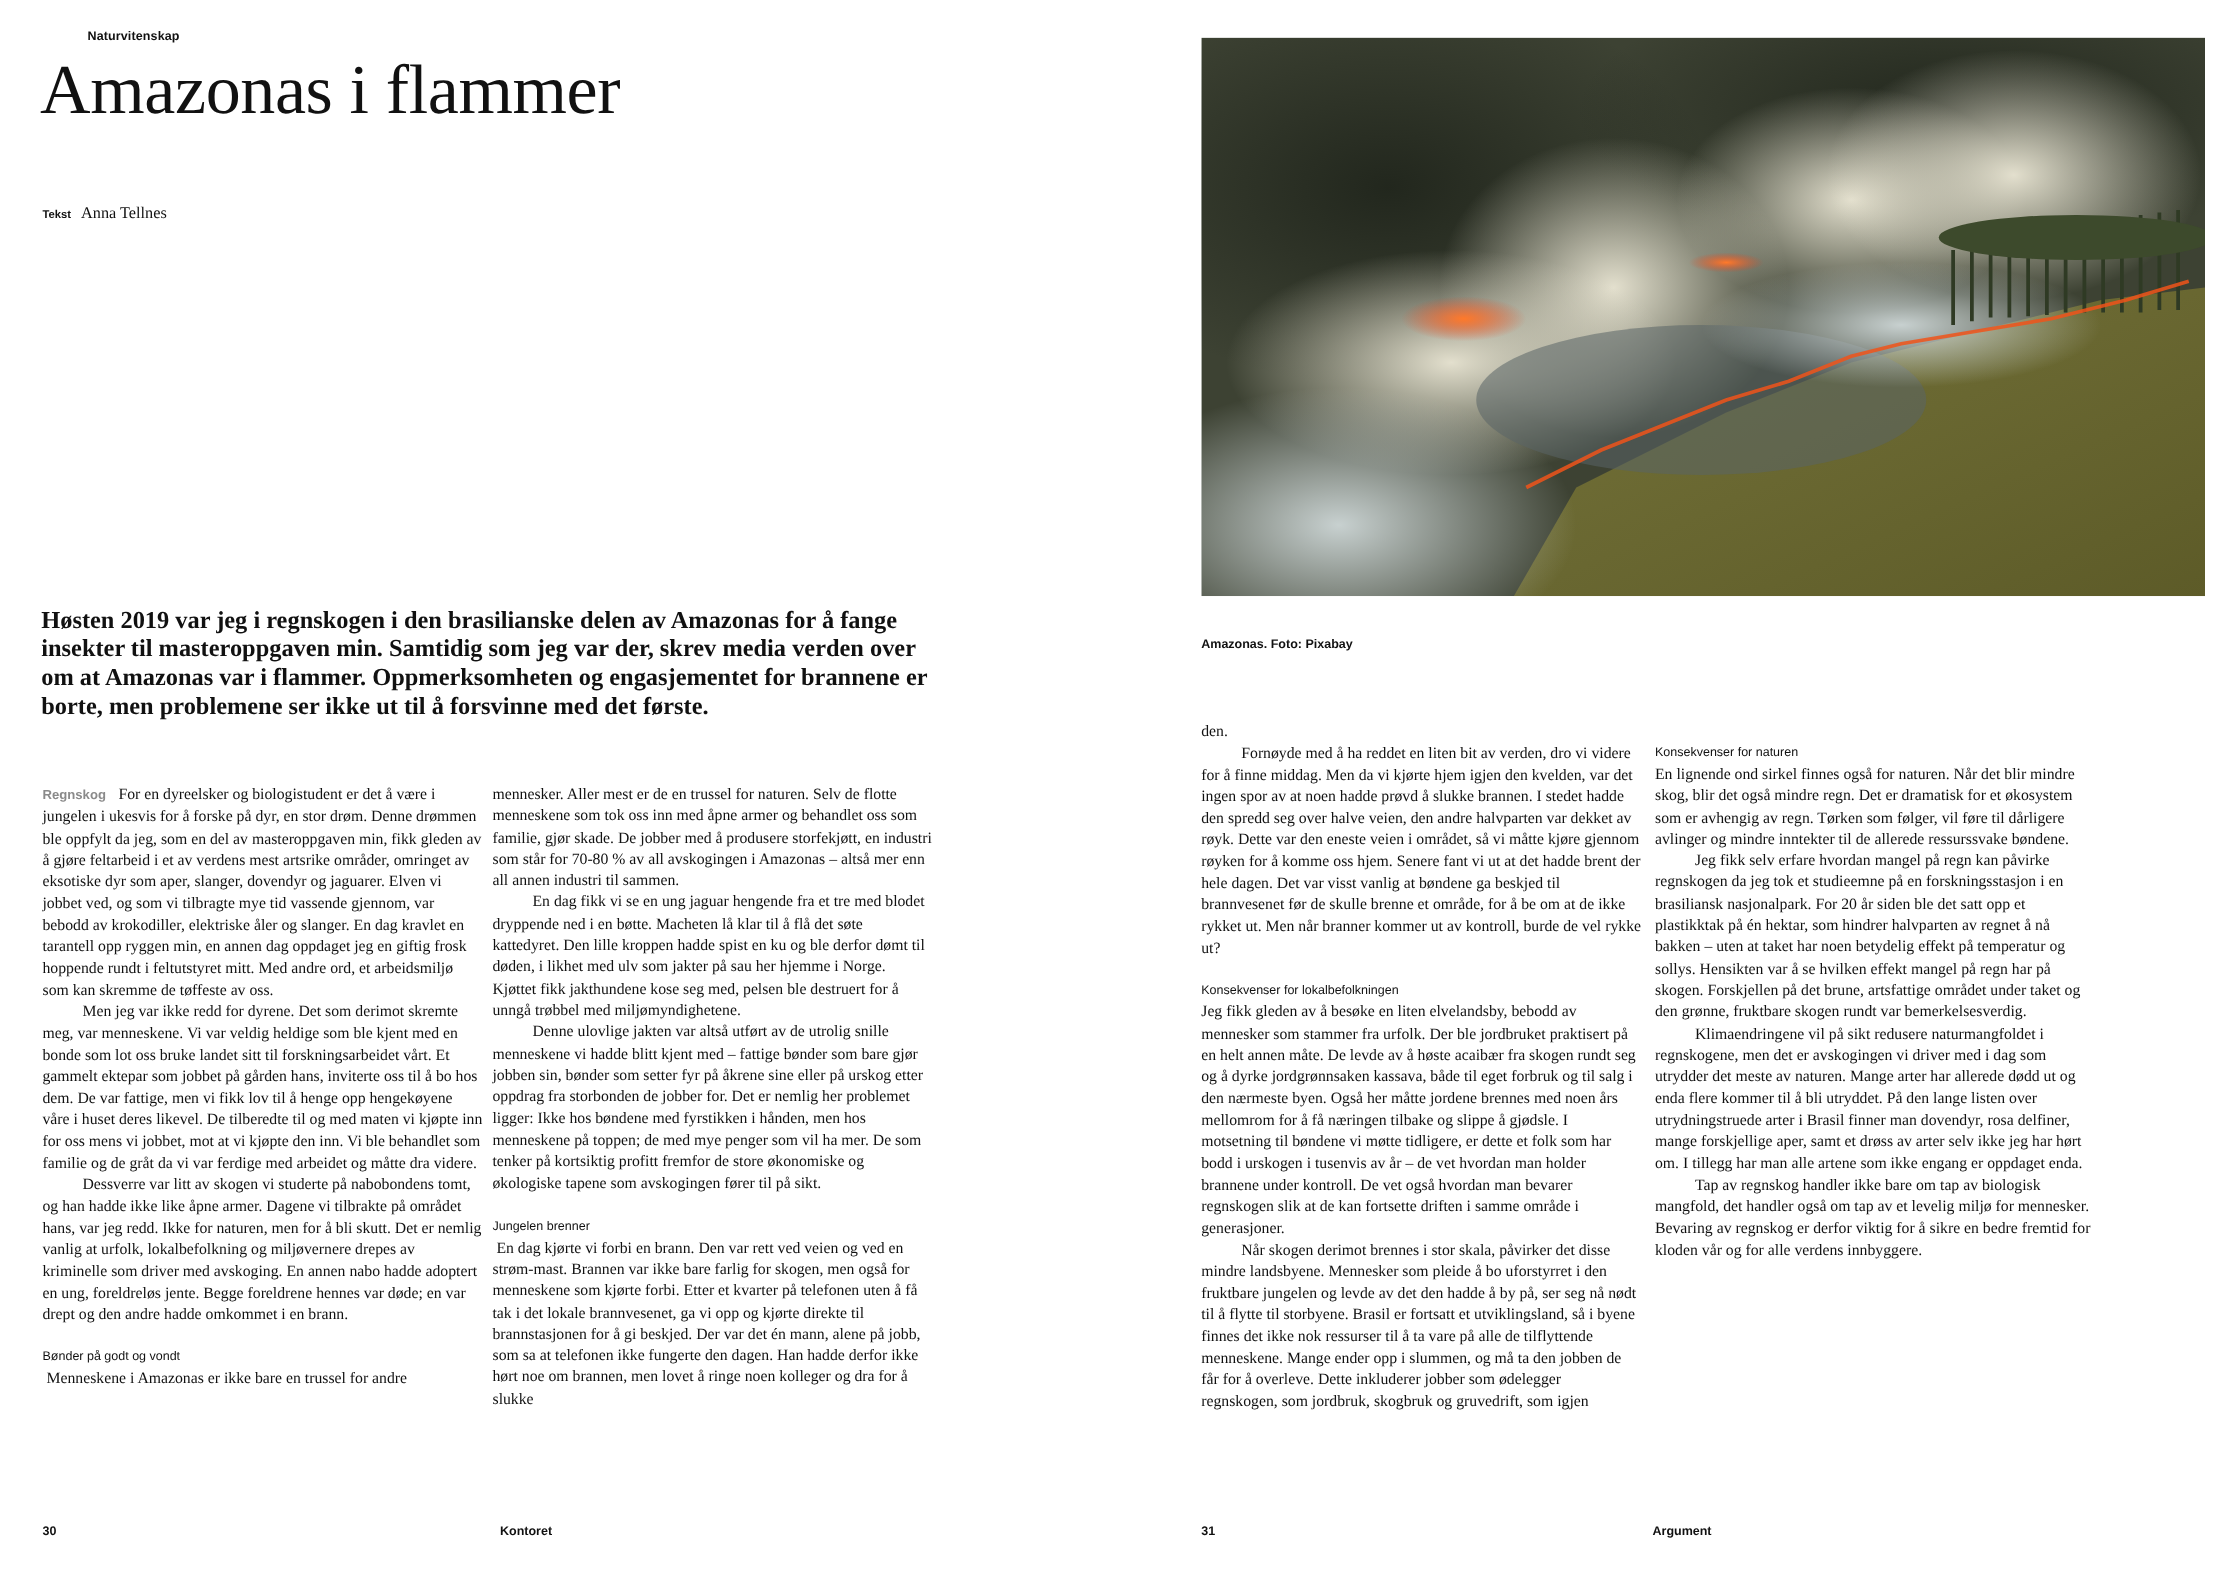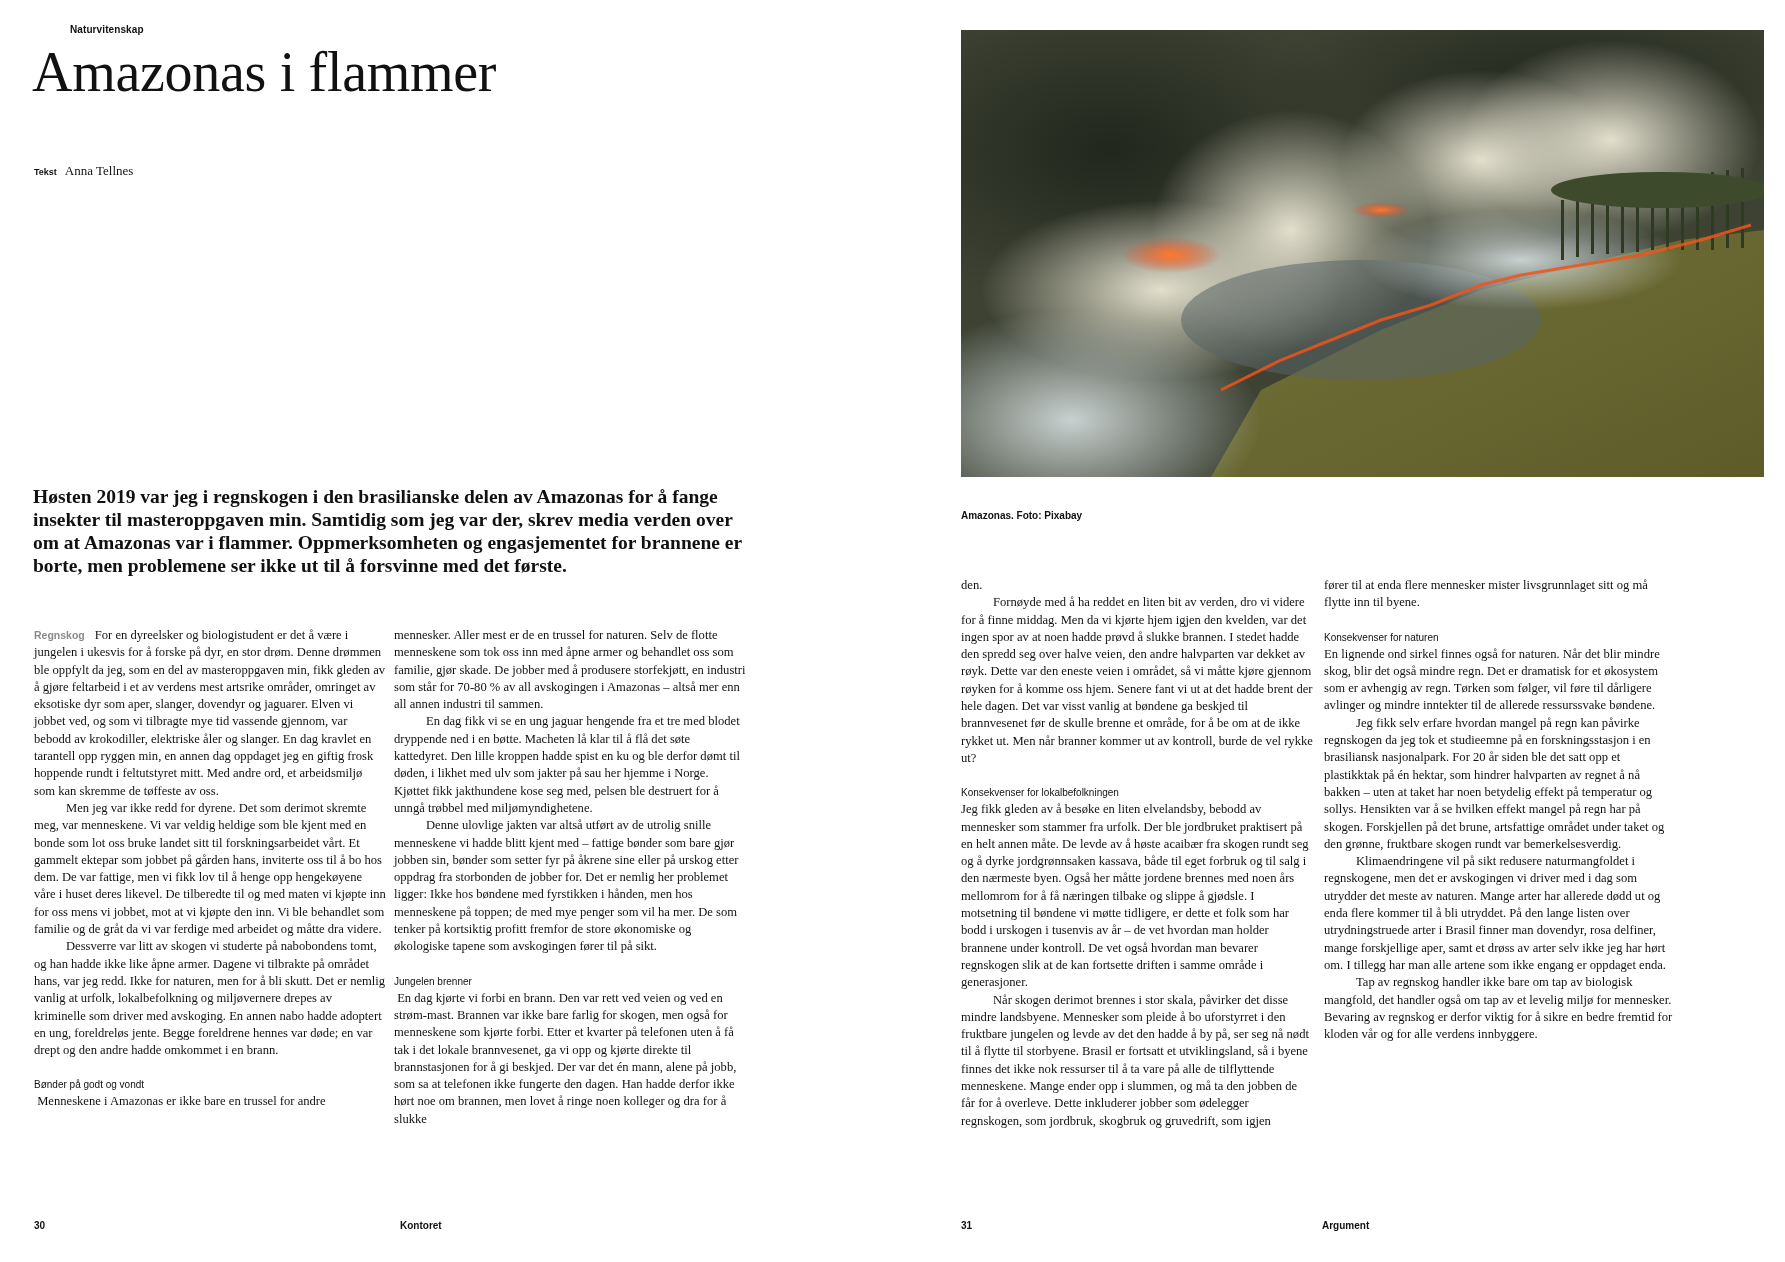--- a/index.html
+++ b/index.html
@@ -122,21 +122,20 @@
 
 <div class="abs serif col col3">
   <p>den.</p>
   <p class="indent">Fornøyde med å ha reddet en liten bit av verden, dro vi videre for å finne middag. Men da vi kjørte hjem igjen den kvelden, var det ingen spor av at noen hadde prøvd å slukke brannen. I stedet hadde den spredd seg over halve veien, den andre halvparten var dekket av røyk. Dette var den eneste veien i området, så vi måtte kjøre gjennom røyken for å komme oss hjem. Senere fant vi ut at det hadde brent der hele dagen. Det var visst vanlig at bøndene ga beskjed til brannvesenet før de skulle brenne et område, for å be om at de ikke rykket ut. Men når branner kommer ut av kontroll, burde de vel rykke ut?</p>
   <div class="subhead">Konsekvenser for lokalbefolkningen</div>
   <p>Jeg fikk gleden av å besøke en liten elvelandsby, bebodd av mennesker som stammer fra urfolk. Der ble jordbruket praktisert på en helt annen måte. De levde av å høste acaibær fra skogen rundt seg og å dyrke jordgrønnsaken kassava, både til eget forbruk og til salg i den nærmeste byen. Også her måtte jordene brennes med noen års mellomrom for å få næringen tilbake og slippe å gjødsle. I motsetning til bøndene vi møtte tidligere, er dette et folk som har bodd i urskogen i tusenvis av år – de vet hvordan man holder brannene under kontroll. De vet også hvordan man bevarer regnskogen slik at de kan fortsette driften i samme område i generasjoner.</p>
   <p class="indent">Når skogen derimot brennes i stor skala, påvirker det disse mindre landsbyene. Mennesker som pleide å bo uforstyrret i den fruktbare jungelen og levde av det den hadde å by på, ser seg nå nødt til å flytte til storbyene. Brasil er fortsatt et utviklingsland, så i byene finnes det ikke nok ressurser til å ta vare på alle de tilflyttende menneskene. Mange ender opp i slummen, og må ta den jobben de får for å overleve. Dette inkluderer jobber som ødelegger regnskogen, som jordbruk, skogbruk og gruvedrift, som igjen</p>
 </div>
 
 <div class="abs serif col col4">
-  <p>fører til at enda flere mennesker mister livsgrunnlaget sitt og må flytte inn til byene.</p>
   <div class="subhead">Konsekvenser for naturen</div>
   <p>En lignende ond sirkel finnes også for naturen. Når det blir mindre skog, blir det også mindre regn. Det er dramatisk for et økosystem som er avhengig av regn. Tørken som følger, vil føre til dårligere avlinger og mindre inntekter til de allerede ressurssvake bøndene.</p>
   <p class="indent">Jeg fikk selv erfare hvordan mangel på regn kan påvirke regnskogen da jeg tok et studieemne på en forskningsstasjon i en brasiliansk nasjonalpark. For 20 år siden ble det satt opp et plastikktak på én hektar, som hindrer halvparten av regnet å nå bakken – uten at taket har noen betydelig effekt på temperatur og sollys. Hensikten var å se hvilken effekt mangel på regn har på skogen. Forskjellen på det brune, artsfattige området under taket og den grønne, fruktbare skogen rundt var bemerkelsesverdig.</p>
   <p class="indent">Klimaendringene vil på sikt redusere naturmangfoldet i regnskogene, men det er avskogingen vi driver med i dag som utrydder det meste av naturen. Mange arter har allerede dødd ut og enda flere kommer til å bli utryddet. På den lange listen over utrydningstruede arter i Brasil finner man dovendyr, rosa delfiner, mange forskjellige aper, samt et drøss av arter selv ikke jeg har hørt om. I tillegg har man alle artene som ikke engang er oppdaget enda.</p>
   <p class="indent">Tap av regnskog handler ikke bare om tap av biologisk mangfold, det handler også om tap av et levelig miljø for mennesker. Bevaring av regnskog er derfor viktig for å sikre en bedre fremtid for kloden vår og for alle verdens innbyggere.</p>
 </div>
 
 <div class="abs sans folio f1">30</div>
 <div class="abs sans folio f2">Kontoret</div>
 <div class="abs sans folio f3">31</div>

